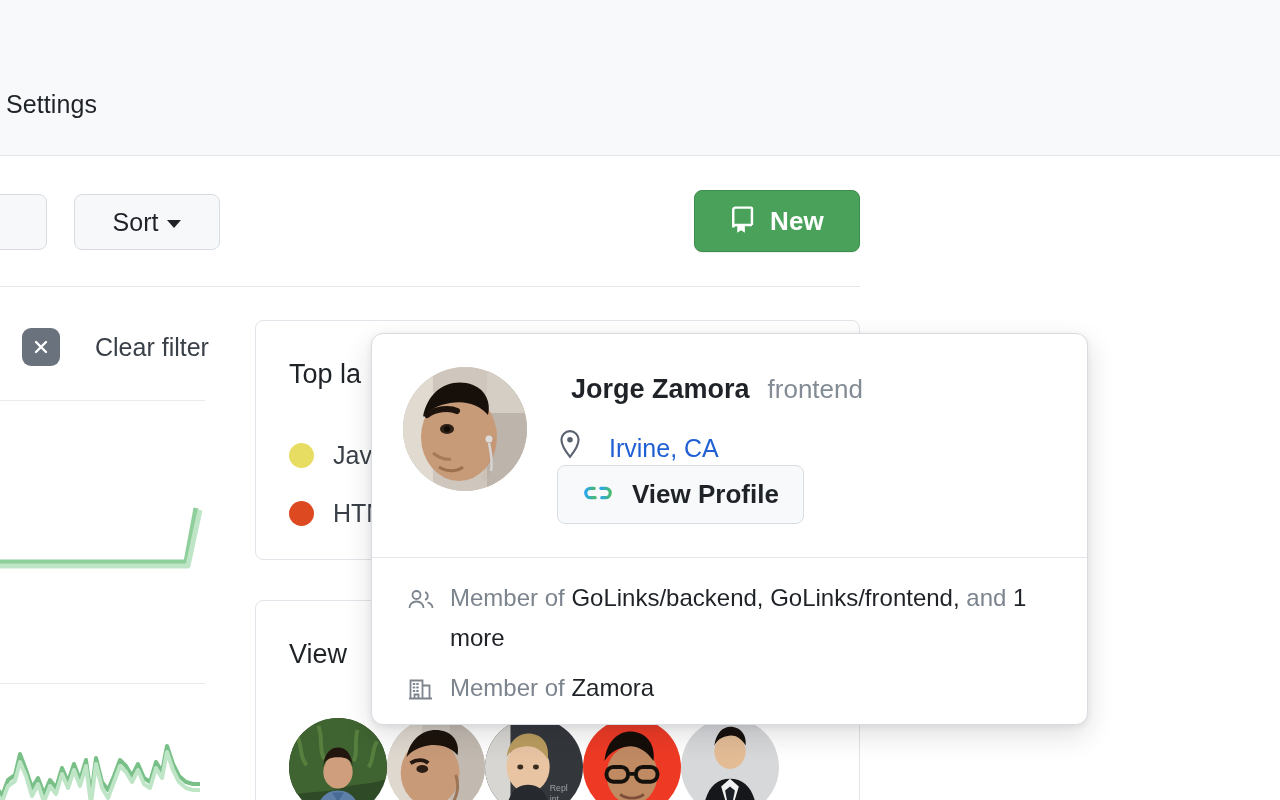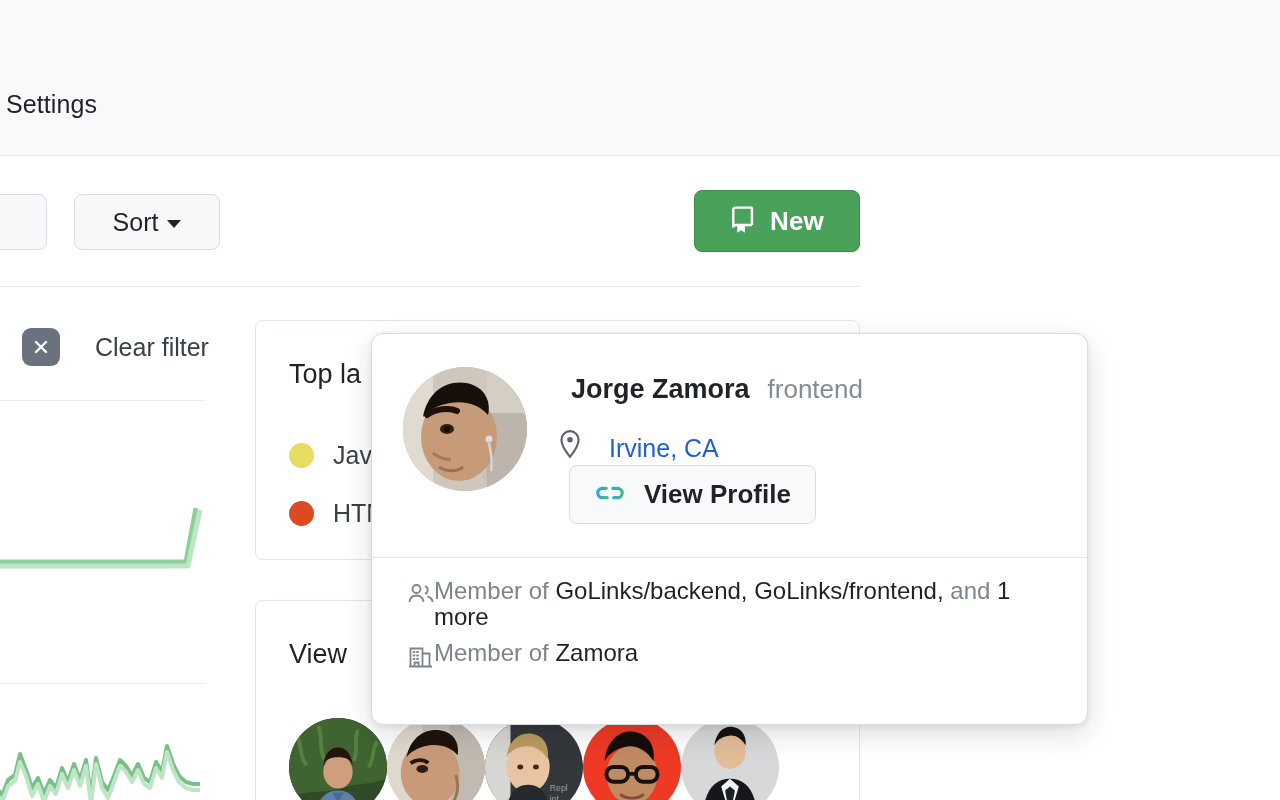--- a/index.html
+++ b/index.html
@@ -104,28 +104,28 @@
   }
   .hc-avatar svg { display:block; width: 100%; height: 100%; }
   .hc-nameline { position: absolute; left: 199px; top: 40px; display: flex; align-items: baseline; gap: 18px; }
   .hc-name { font-size: 27px; font-weight: bold; color: #1f2328; white-space: nowrap; }
   .hc-login { font-size: 26px; color: #838b95; white-space: nowrap; }
   .hc-loc { position: absolute; left: 185px; top: 95px; display: flex; align-items: flex-end; gap: 26px; }
   .hc-loc .txt { font-size: 25px; color: #2160d4; cursor: pointer; white-space: nowrap; }
   .hc-viewprofile {
     position: absolute; left: 185px; top: 131px; height: 59px; padding: 12px 24px;
     background: #f8f9fb; border: 1px solid #d9dde3; border-radius: 8px;
-    display: inline-flex; align-items: center; gap: 18px; cursor: pointer; margin-left: 12px;
+    display: inline-flex; align-items: center; gap: 18px; cursor: pointer;
   }
   .hc-viewprofile .txt { font-size: 26px; font-weight: bold; color: #1f2328; white-space: nowrap; }
   .hc-divider { height: 1px; background: #e4e6ea; width: 100%; }
   .hc-bottom { position: relative; padding: 20px 0 0 0; }
   .hc-meta {
-    position: relative; display: flex; padding: 0 24px 0 36px;
-    font-size: 24px; line-height: 26px; color: #7c848e;
+    position: relative; display: flex; gap: 16px; padding: 0 24px 0 36px;
+    font-size: 24px; line-height: 40px; color: #7c848e;
   }
   .hc-meta.m1 { margin-bottom: 10px; }
   .hc-meta .ico { flex: none; margin-top: 5px; }
   .hc-meta .txt { color: #7c848e; }
   .hc-meta .txt b { color: #1f2328; font-weight: normal; }
 </style>
 </head>
 <body>
 
 <div class="stage">

